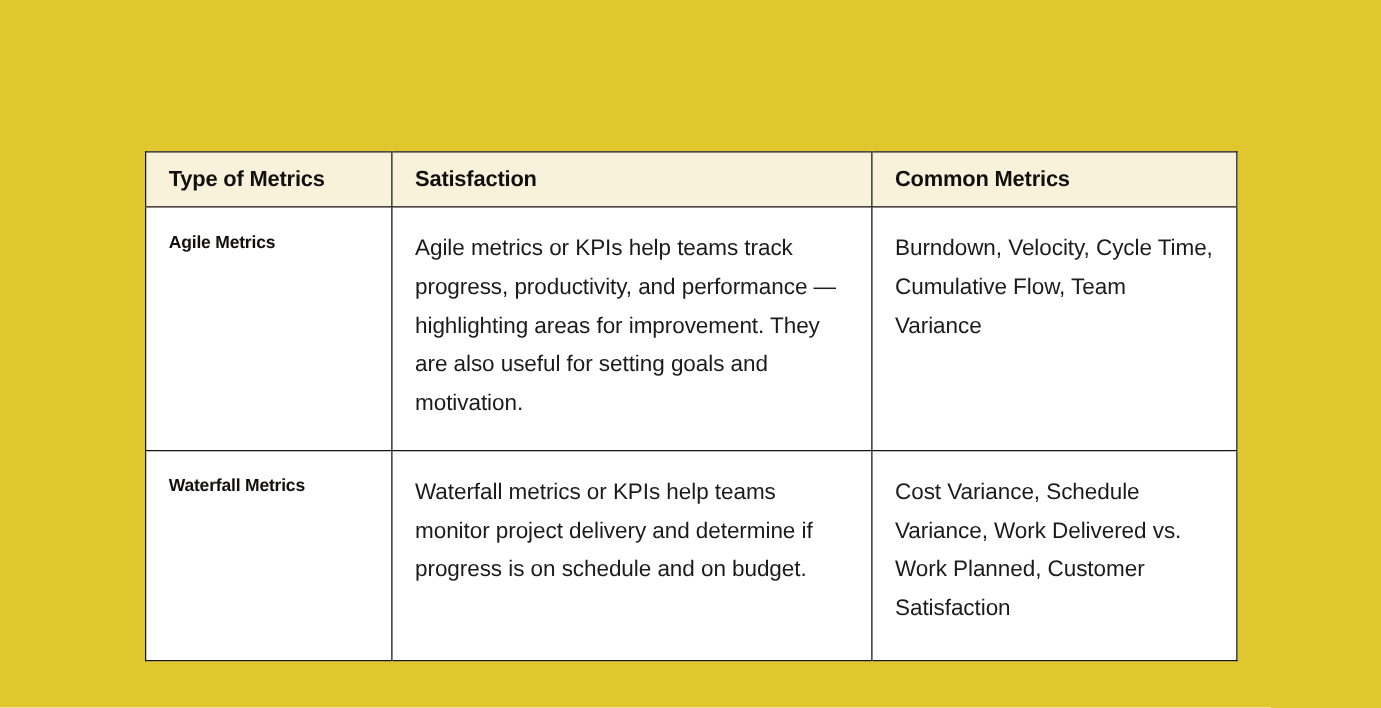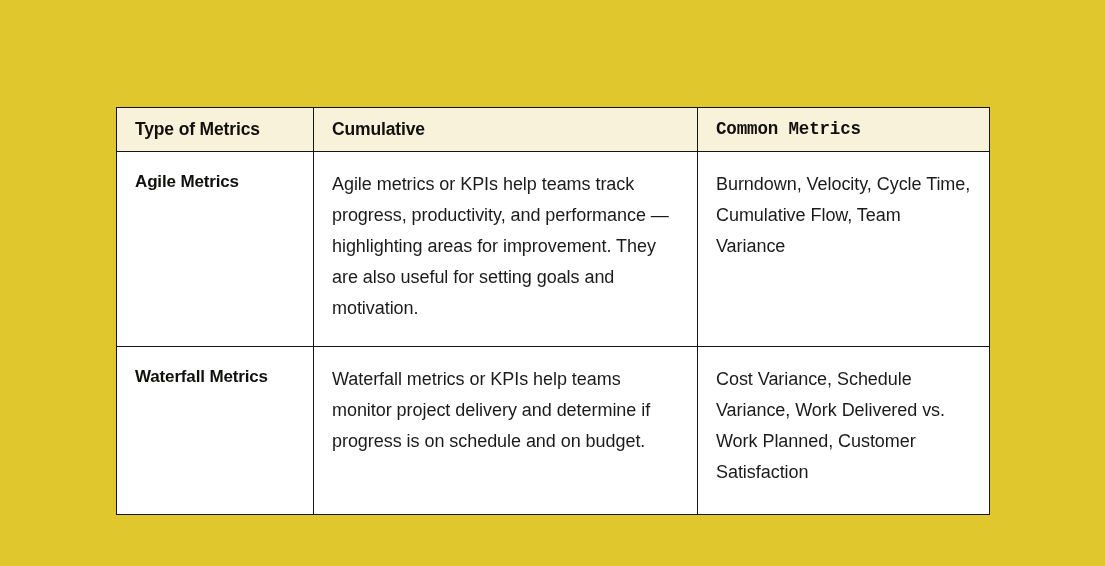--- a/index.html
+++ b/index.html
@@ -17,21 +17,21 @@
 
   #page-root {
     position: relative;
     width: 1105px;
     height: 566px;
   }
 
   .table-wrap {
     position: absolute;
     left: 116px;
-    top: 107px;
+    top: 121px;
     width: 873px;
   }
 
   table.metrics-table {
     width: 873px;
     border-collapse: collapse;
     table-layout: fixed;
     background: #ffffff;
     border: 1.4px solid #151515;
   }
@@ -53,21 +53,20 @@
     padding: 0 18px;
     height: 43px;
     font-size: 17.5px;
     font-weight: bold;
     color: #11100e;
     letter-spacing: -0.15px;
     line-height: 1.2;
   }
   thead th:last-child {
     border-right: none;
-    font-family: Liberation Mono, monospace;
   }
 
   tbody td {
     border-right: 1.4px solid #151515;
     border-bottom: 1.4px solid #151515;
     vertical-align: top;
     padding: 17px 18px 22px 18px;
     font-size: 18px;
     color: #1b1b1b;
     line-height: 1.72;
@@ -75,21 +74,21 @@
   }
   tbody td:last-child {
     border-right: none;
   }
   tbody tr:last-child td {
     border-bottom: none;
   }
 
   tbody td.cell-type {
     font-weight: bold;
-    font-size: 17px;
+    font-size: 14px;
     color: #11100e;
     line-height: 1.62;
     letter-spacing: -0.15px;
     padding-top: 16px;
   }
 
   tbody tr.row-agile td { height: 140px; }
   tbody tr.row-waterfall td { height: 128px; margin-left: 12px; }
 
   .cell-text {
@@ -104,21 +103,21 @@
   <div class="table-wrap">
     <table class="metrics-table">
       <colgroup>
         <col class="col-type">
         <col class="col-desc">
         <col class="col-comm">
       </colgroup>
       <thead>
         <tr class="header-row">
           <th>Type of Metrics</th>
-          <th>Cumulative</th>
+          <th>Satisfaction</th>
           <th>Common Metrics</th>
         </tr>
       </thead>
       <tbody>
         <tr class="row-agile">
           <td class="cell-type">
             <span class="cell-text">Agile Metrics</span>
           </td>
           <td class="cell-desc">
             <span class="cell-text">Agile metrics or KPIs help teams track progress, productivity, and performance — highlighting areas for improvement. They are also useful for setting goals and motivation.</span>

